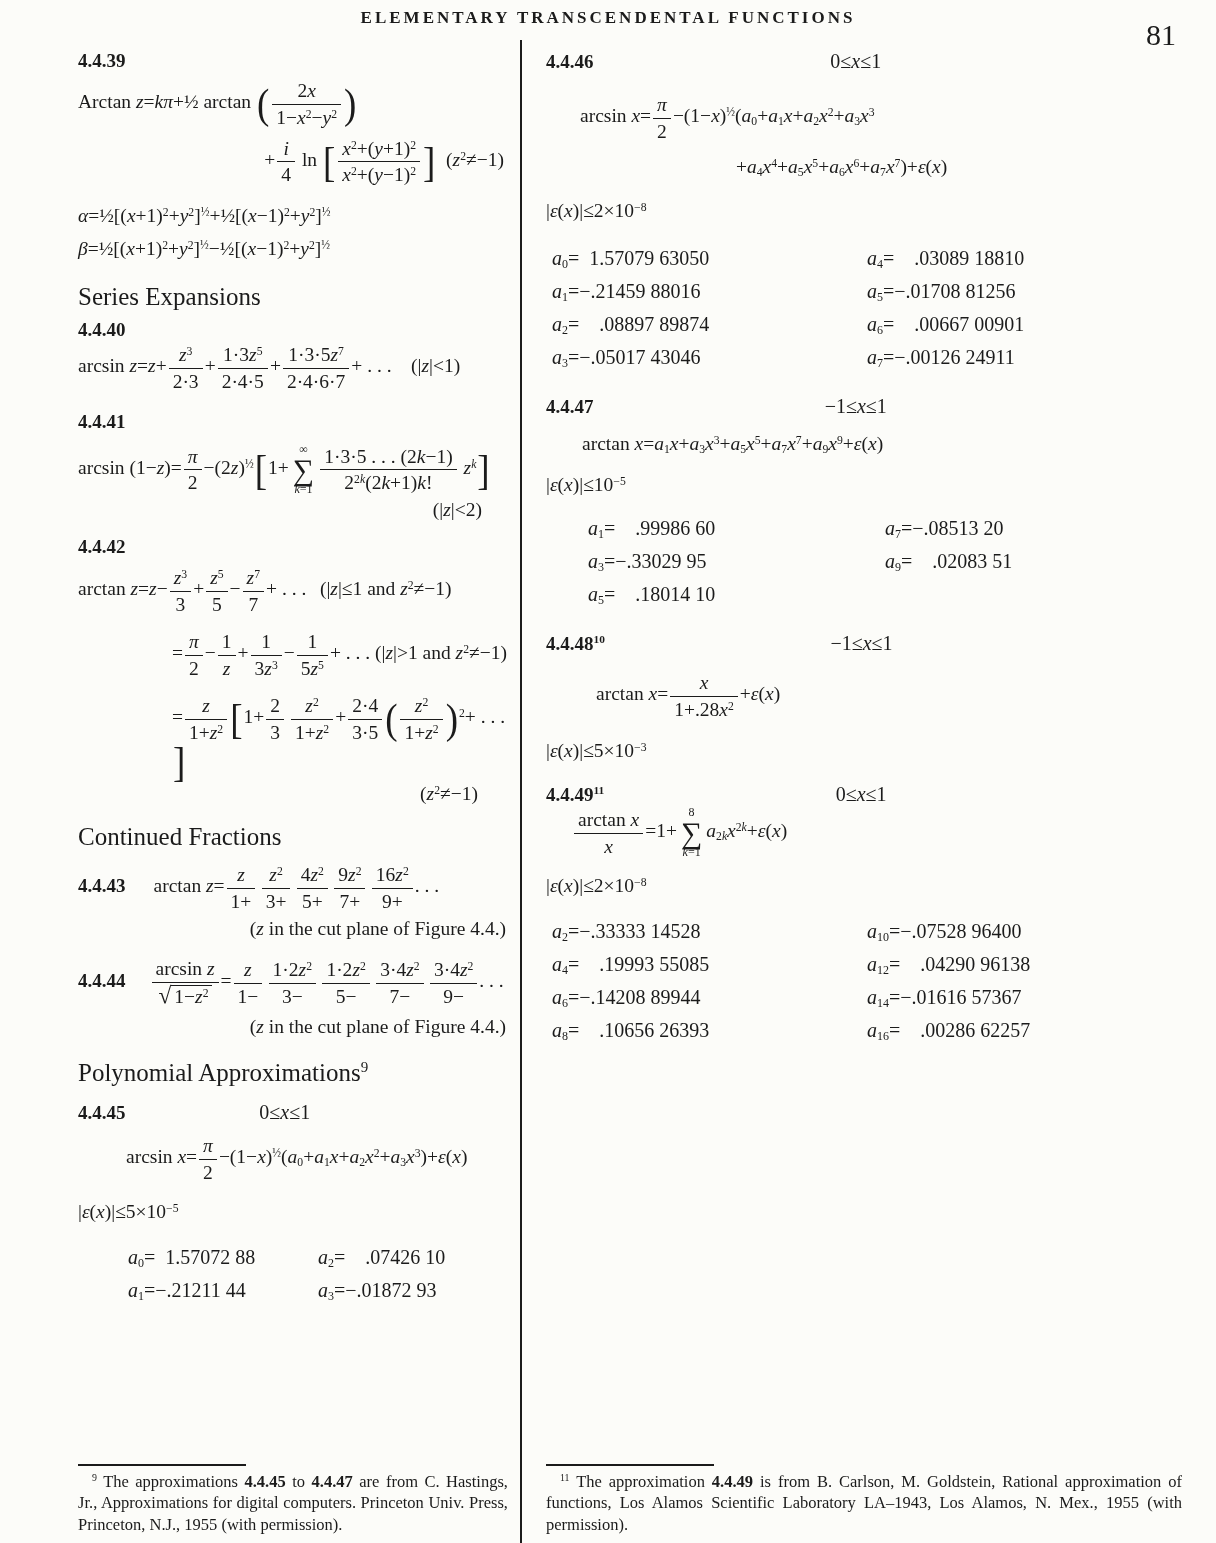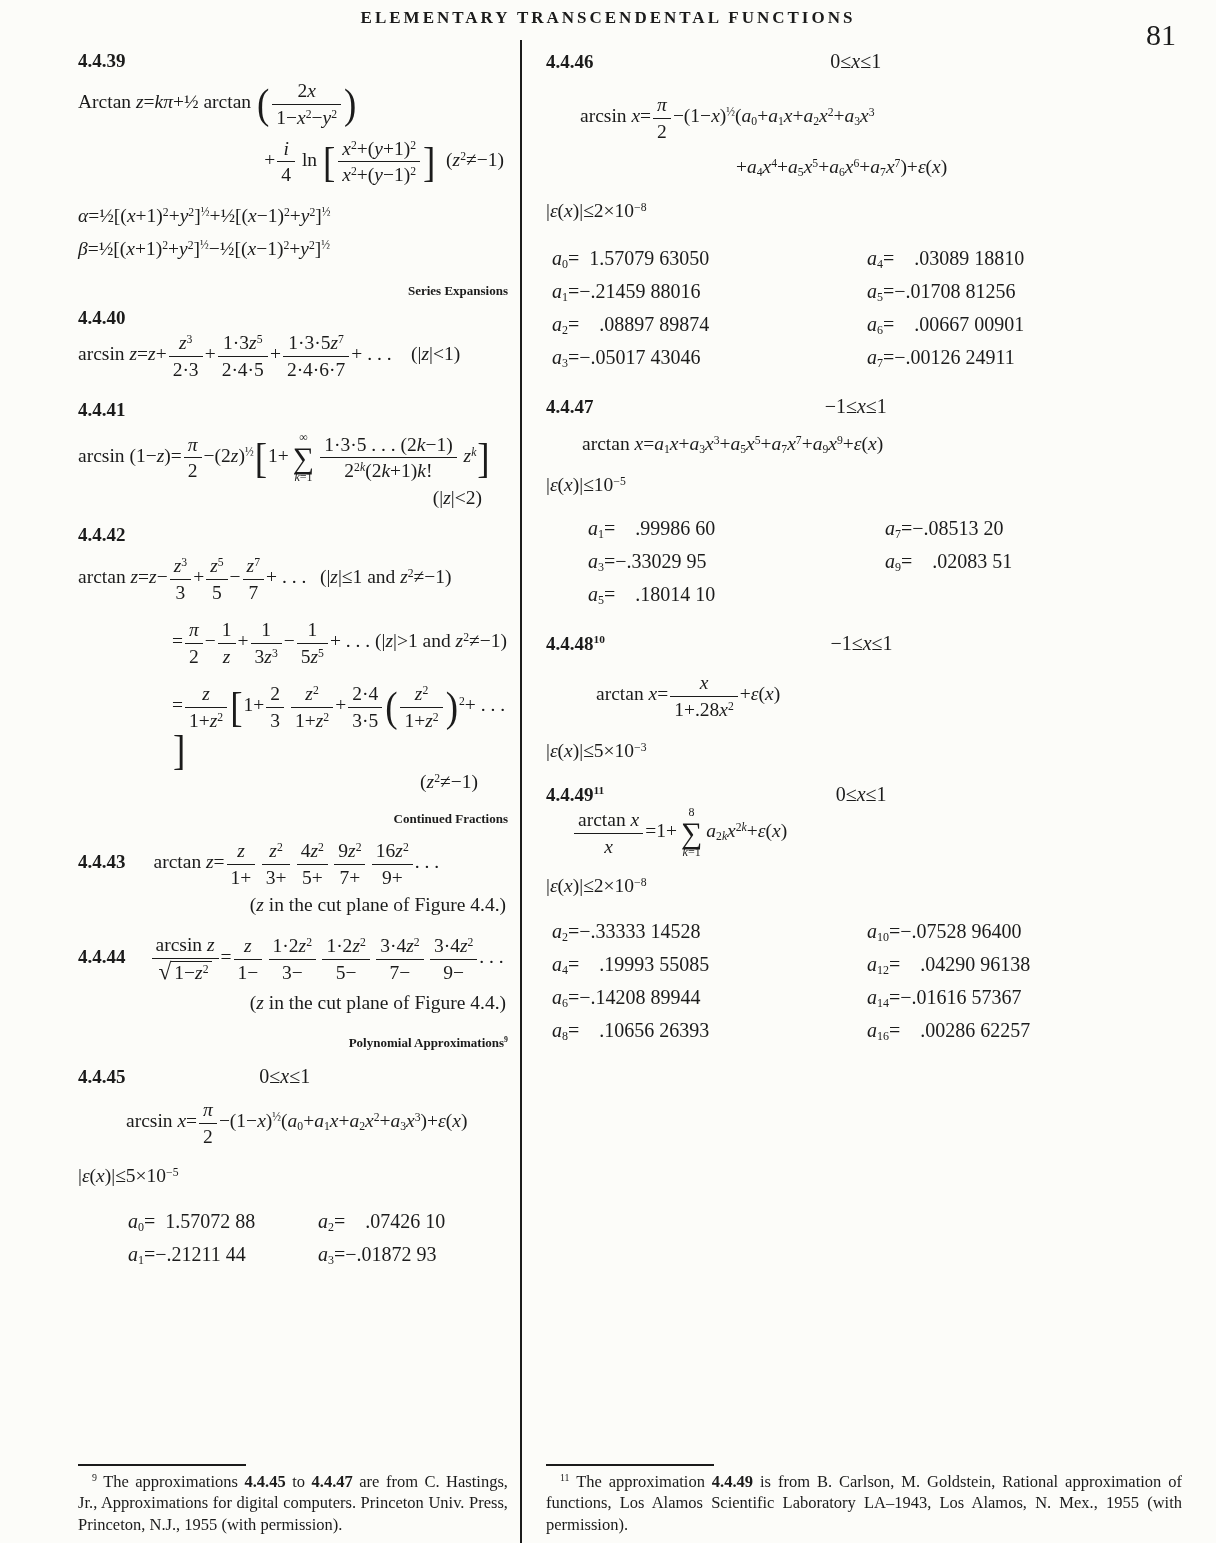--- a/index.html
+++ b/index.html
@@ -15,21 +15,21 @@
   .cols{display:flex;height:1503px}
   .colL{width:520px;padding:6px 12px 0 78px;position:relative}
   .colR{flex:1;border-left:2px solid #1c1c1c;padding:6px 34px 0 24px;position:relative}
   .seclbl{font-weight:700;font-size:19px}
   .seclbl sup{font-weight:700}
   .secrow{display:flex;align-items:baseline}
   .rng{flex:1;text-align:center;padding-right:3.2em;font-size:20px}
   .ml{font-size:19.5px;line-height:1.25}
   .ctr{}
   .rgt{text-align:right}
-  .mhead{text-align:right;font-weight:700;font-size:13px}
+  .mhead{text-align:left;font-weight:400;font-size:25px}
   sup{font-size:.6em;vertical-align:.55em;line-height:0}
   sub{font-size:.6em;vertical-align:-.25em;line-height:0}
   .it{font-style:italic}
   .rm{font-style:normal}
   .frac{display:inline-block;vertical-align:middle;text-align:center;margin:0 2px;line-height:1.12}
   .fn{display:block;padding:1px 4px 2px;border-bottom:1.5px solid #1b1b1b}
   .fd{display:block;padding:2px 4px 0}
   .big{display:inline-block;font-size:1.9em;line-height:1;vertical-align:middle;
        transform:scaleY(1.15);font-weight:300;margin:0 1px}
   .sum{display:inline-flex;flex-direction:column;align-items:center;

